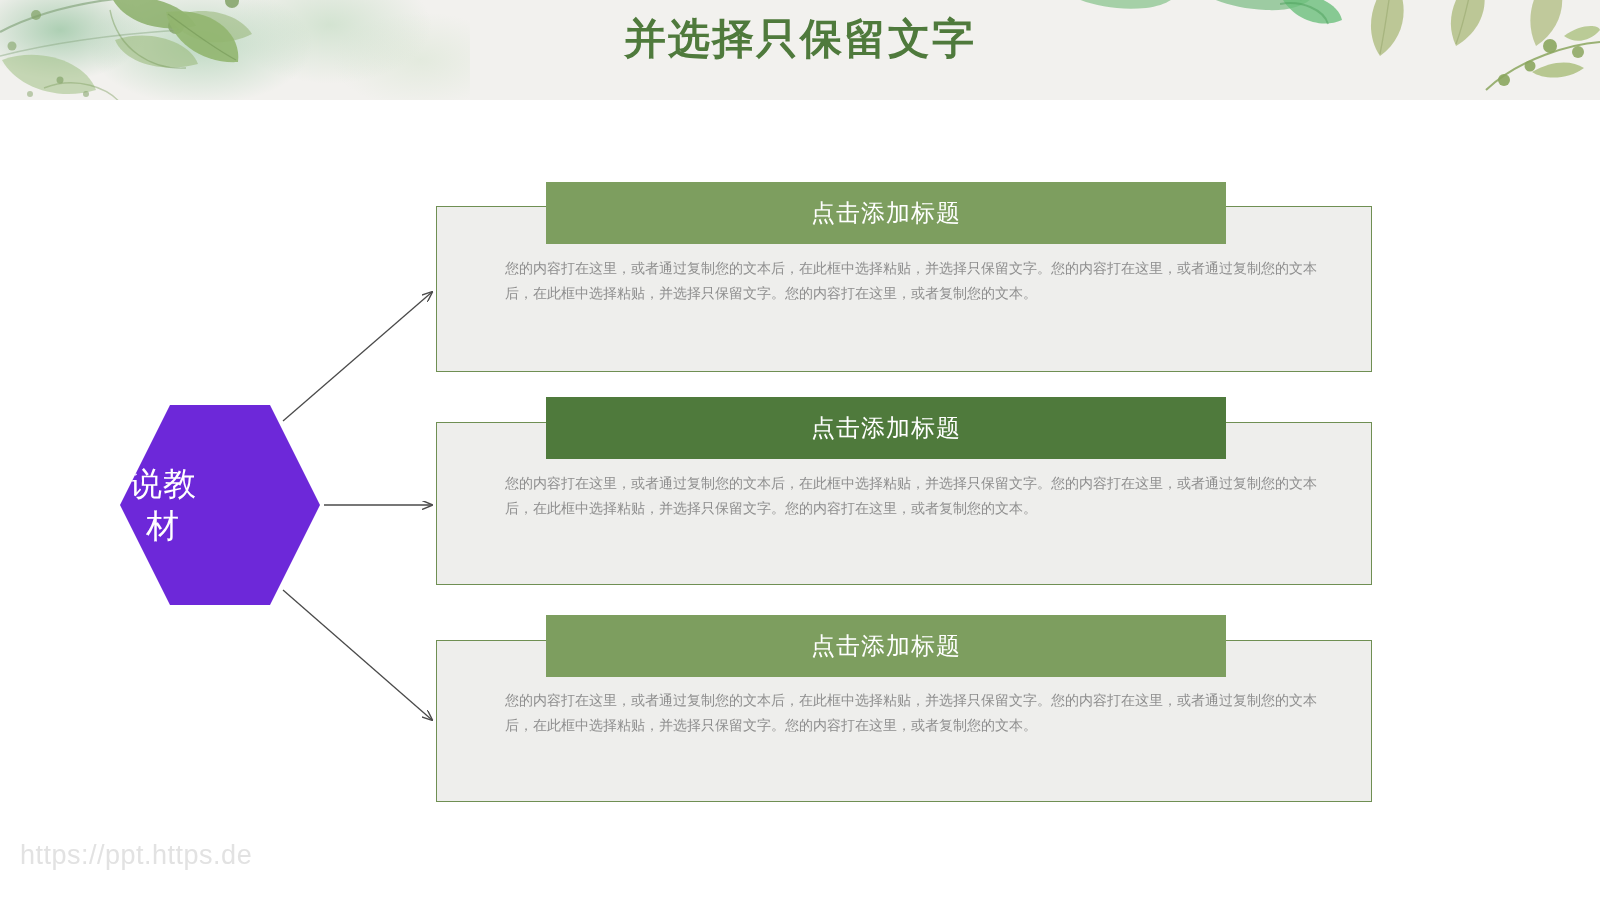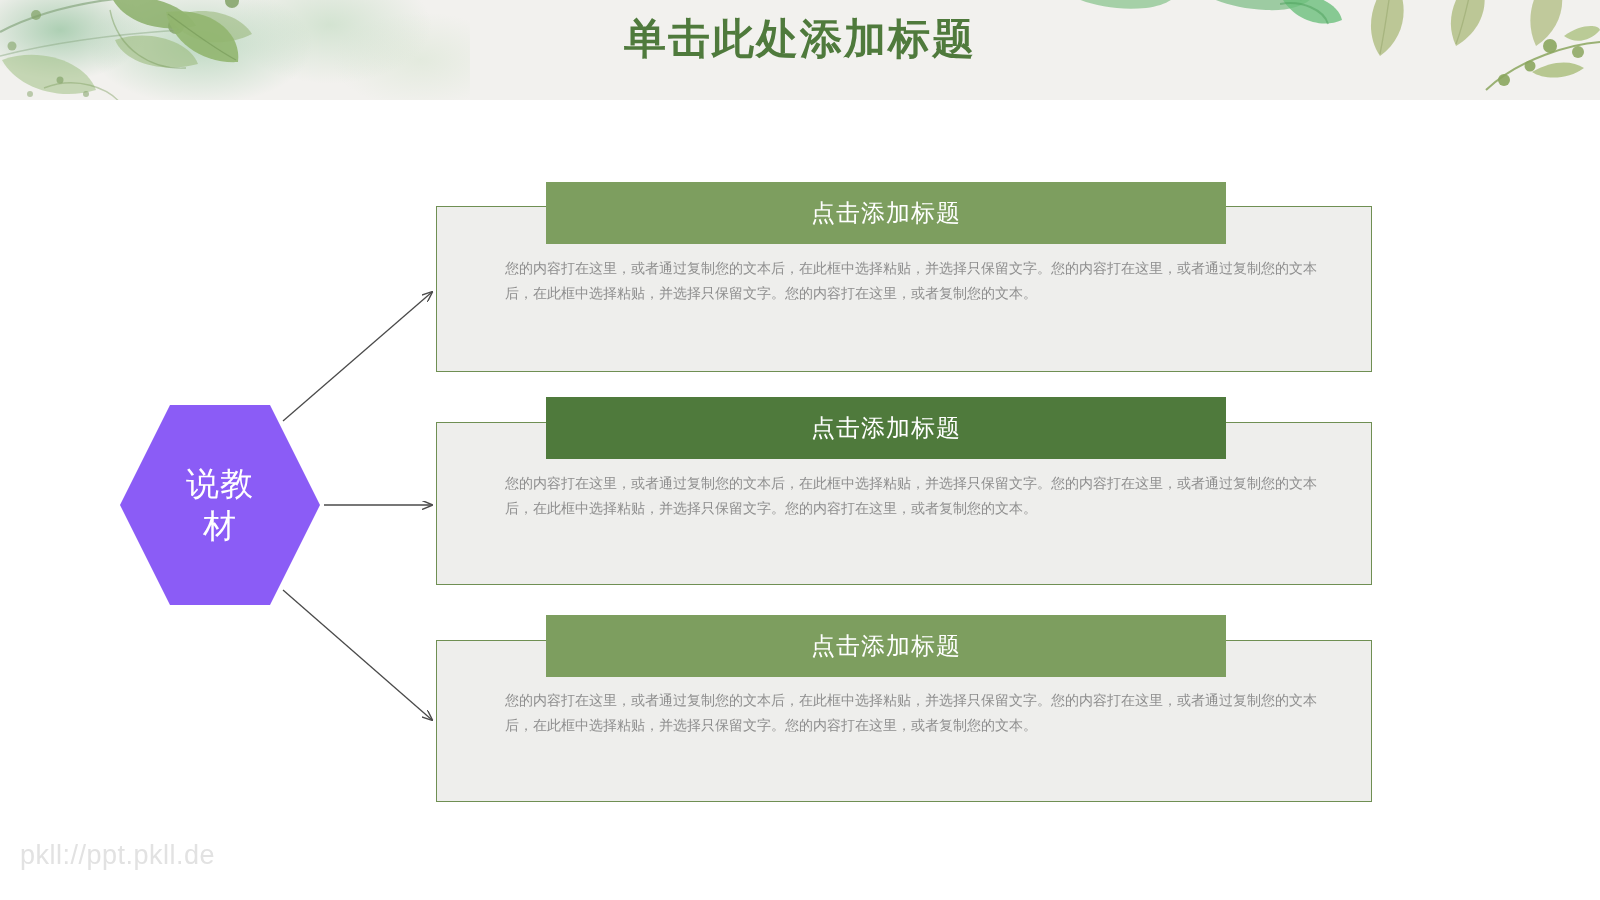--- a/index.html
+++ b/index.html
@@ -70,25 +70,24 @@
     line-height: 1.0;
   }
 
   
   .hexagon {
     position: absolute;
     left: 120px;
     top: 405px;
     width: 200px;
     height: 200px;
-    background: #8b5cf6;
+    background: #6d28d9;
     clip-path: polygon(25% 0%, 75% 0%, 100% 50%, 75% 100%, 25% 100%, 0% 50%);
     display: flex;
     align-items: center;
-    justify-content: center;
   }
   .hexagon-label {
     color: #ffffff;
     font-size: 33px;
     line-height: 1.28;
     text-align: center;
     width: 86px;
     letter-spacing: 1px;
   }
 
@@ -201,21 +200,21 @@
       <ellipse cx="224" cy="86" rx="6" ry="6" fill="#8ba65e" opacity="0.9"></ellipse>
       <ellipse cx="250" cy="72" rx="5.5" ry="5.5" fill="#8ba65e" opacity="0.9"></ellipse>
       <ellipse cx="270" cy="52" rx="7" ry="7" fill="#8ba65e" opacity="0.9"></ellipse>
       <ellipse cx="298" cy="58" rx="6" ry="6" fill="#8ba65e" opacity="0.85"></ellipse>
       <path d="M252 78 C 272 66, 292 66, 304 74 C 288 86, 264 86, 252 78 Z" fill="#a7bd78" opacity="0.8"></path>
       <path d="M284 42 C 300 30, 318 30, 320 36 C 310 48, 294 50, 284 42 Z" fill="#a7bd78" opacity="0.75"></path>
     </svg>
   </div>
 </div>
 
-<div class="page-title">单击此处添加标题</div>
+<div class="page-title">并选择只保留文字</div>
 
 <div class="hexagon">
   <div class="hexagon-label">说教材</div>
 </div>
 
 <svg class="connectors" viewBox="0 0 1600 900">
   <defs>
     <marker id="arrowhead" markerWidth="11" markerHeight="9" refX="10" refY="4.5" orient="auto" markerUnits="userSpaceOnUse">
       <path d="M0,0 L11,4.5 L0,9" fill="none" stroke="#4a4a4a" stroke-width="1.4"></path>
     </marker>
@@ -236,13 +235,13 @@
   <span>点击添加标题</span>
 </div>
 <div class="card-body body-2">您的内容打在这里，或者通过复制您的文本后，在此框中选择粘贴，并选择只保留文字。您的内容打在这里，或者通过复制您的文本后，在此框中选择粘贴，并选择只保留文字。您的内容打在这里，或者复制您的文本。</div>
 
 <div class="card card-3"></div>
 <div class="card-header hdr-3">
   <span>点击添加标题</span>
 </div>
 <div class="card-body body-3">您的内容打在这里，或者通过复制您的文本后，在此框中选择粘贴，并选择只保留文字。您的内容打在这里，或者通过复制您的文本后，在此框中选择粘贴，并选择只保留文字。您的内容打在这里，或者复制您的文本。</div>
 
-<div class="watermark">pkll://ppt.pkll.de</div>
+<div class="watermark">https://ppt.https.de</div>
 
 </body></html>

